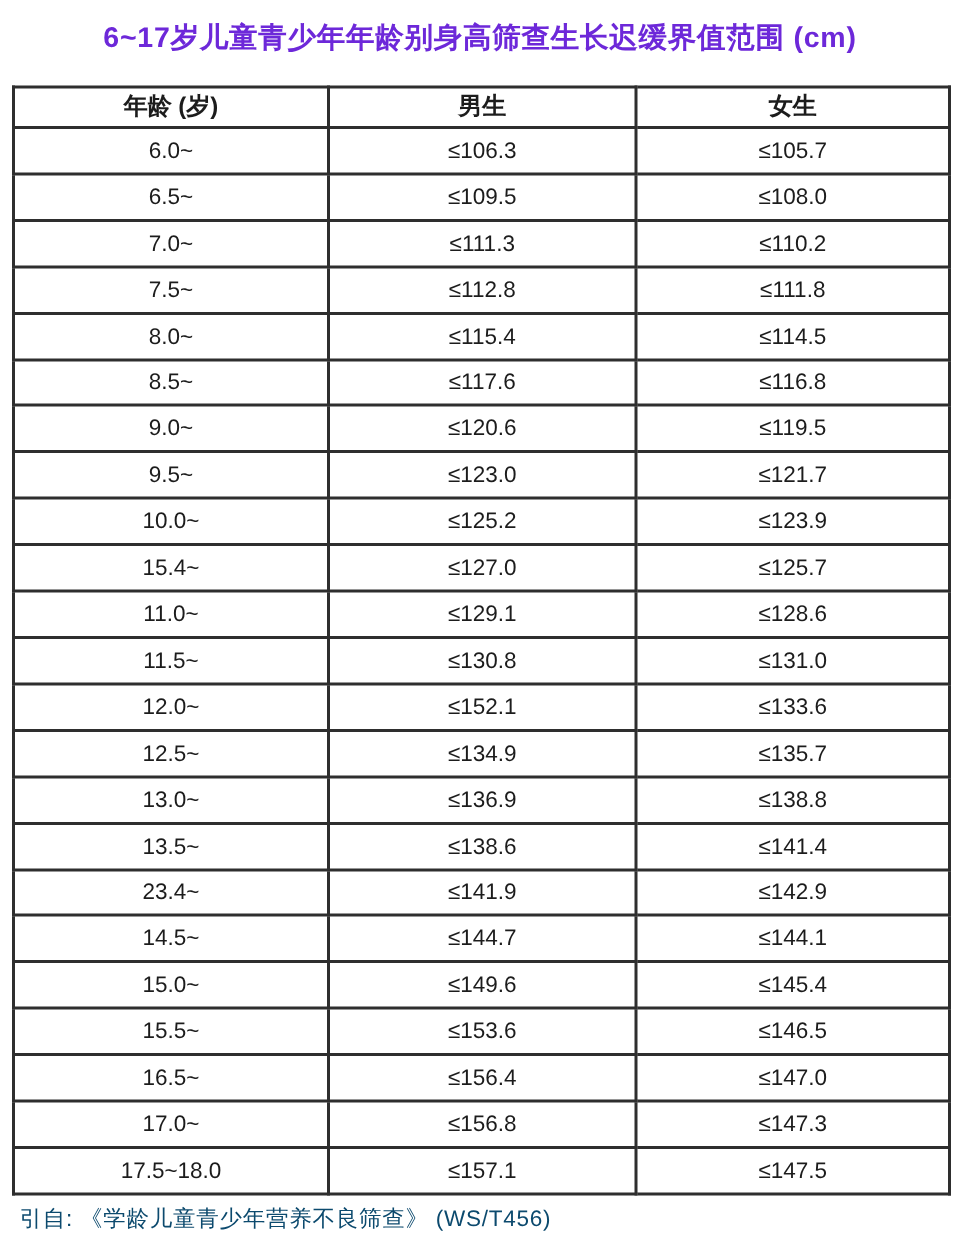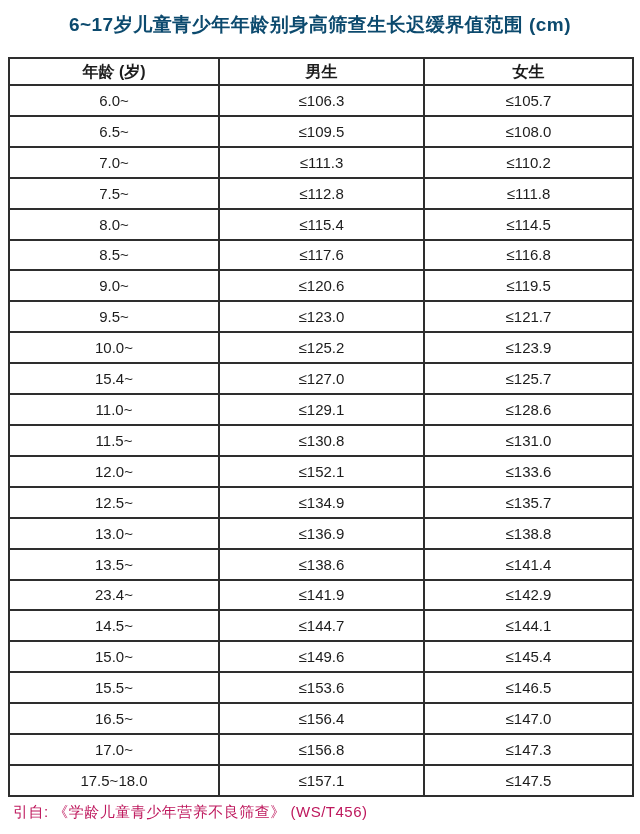--- a/index.html
+++ b/index.html
@@ -16,21 +16,21 @@
     overflow: hidden;
   }
   .title {
     position: absolute;
     top: 12px;
     left: 0;
     width: 640px;
     text-align: center;
     font-size: 19px;
     font-weight: 700;
-    color: #0c4a6e;
+    color: #6d28d9;
     letter-spacing: 0.5px;
     margin: 0;
   }
   table.growth-table {
     position: absolute;
     top: 57px;
     left: 8px;
     width: 624px;
     height: 740px;
     border-collapse: collapse;
@@ -55,21 +55,21 @@
   }
   table.growth-table td {
     height: 27.7px;
     font-weight: 400;
   }
   .citation {
     position: absolute;
     top: 803px;
     left: 13px;
     font-size: 15px;
-    color: #be185d;
+    color: #0c4a6e;
     letter-spacing: 0.5px;
     white-space: nowrap;
   }
 </style>
 </head>
 <body>
 
 <div class="page">
 
   <h1 class="title">6~17岁儿童青少年年龄别身高筛查生长迟缓界值范围 (cm)</h1>

